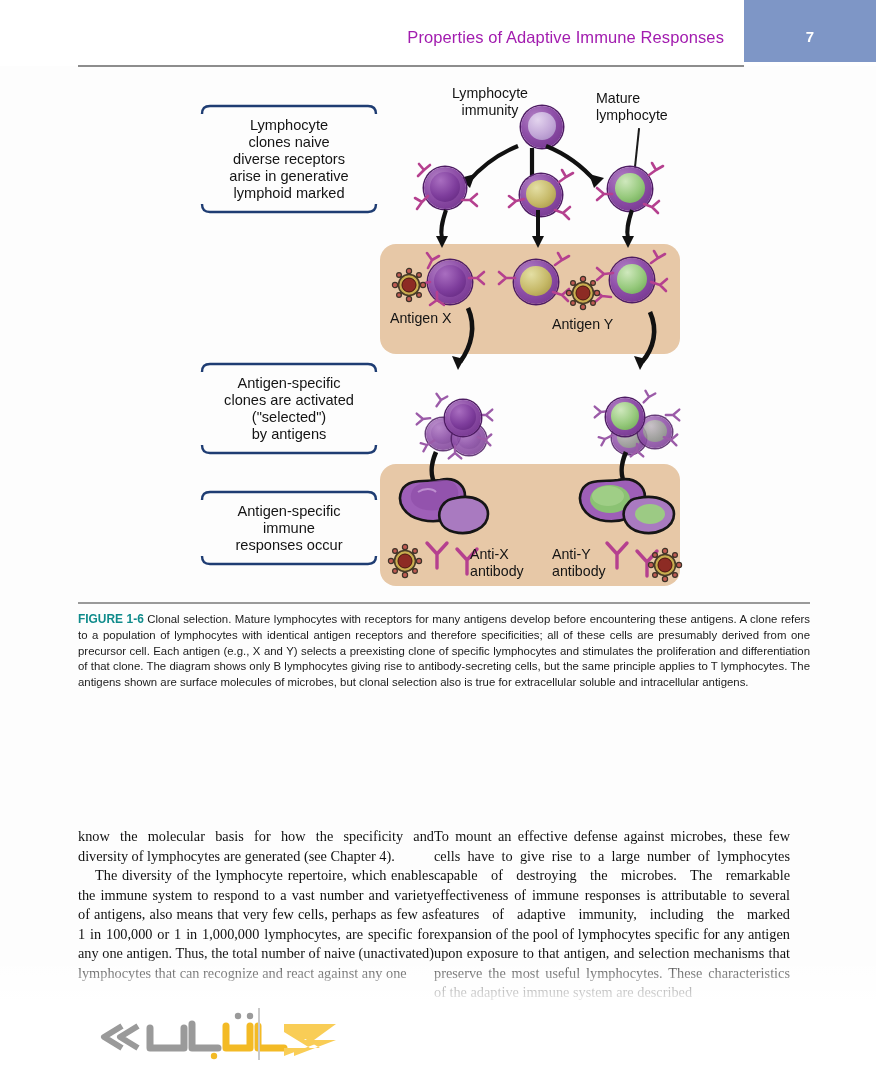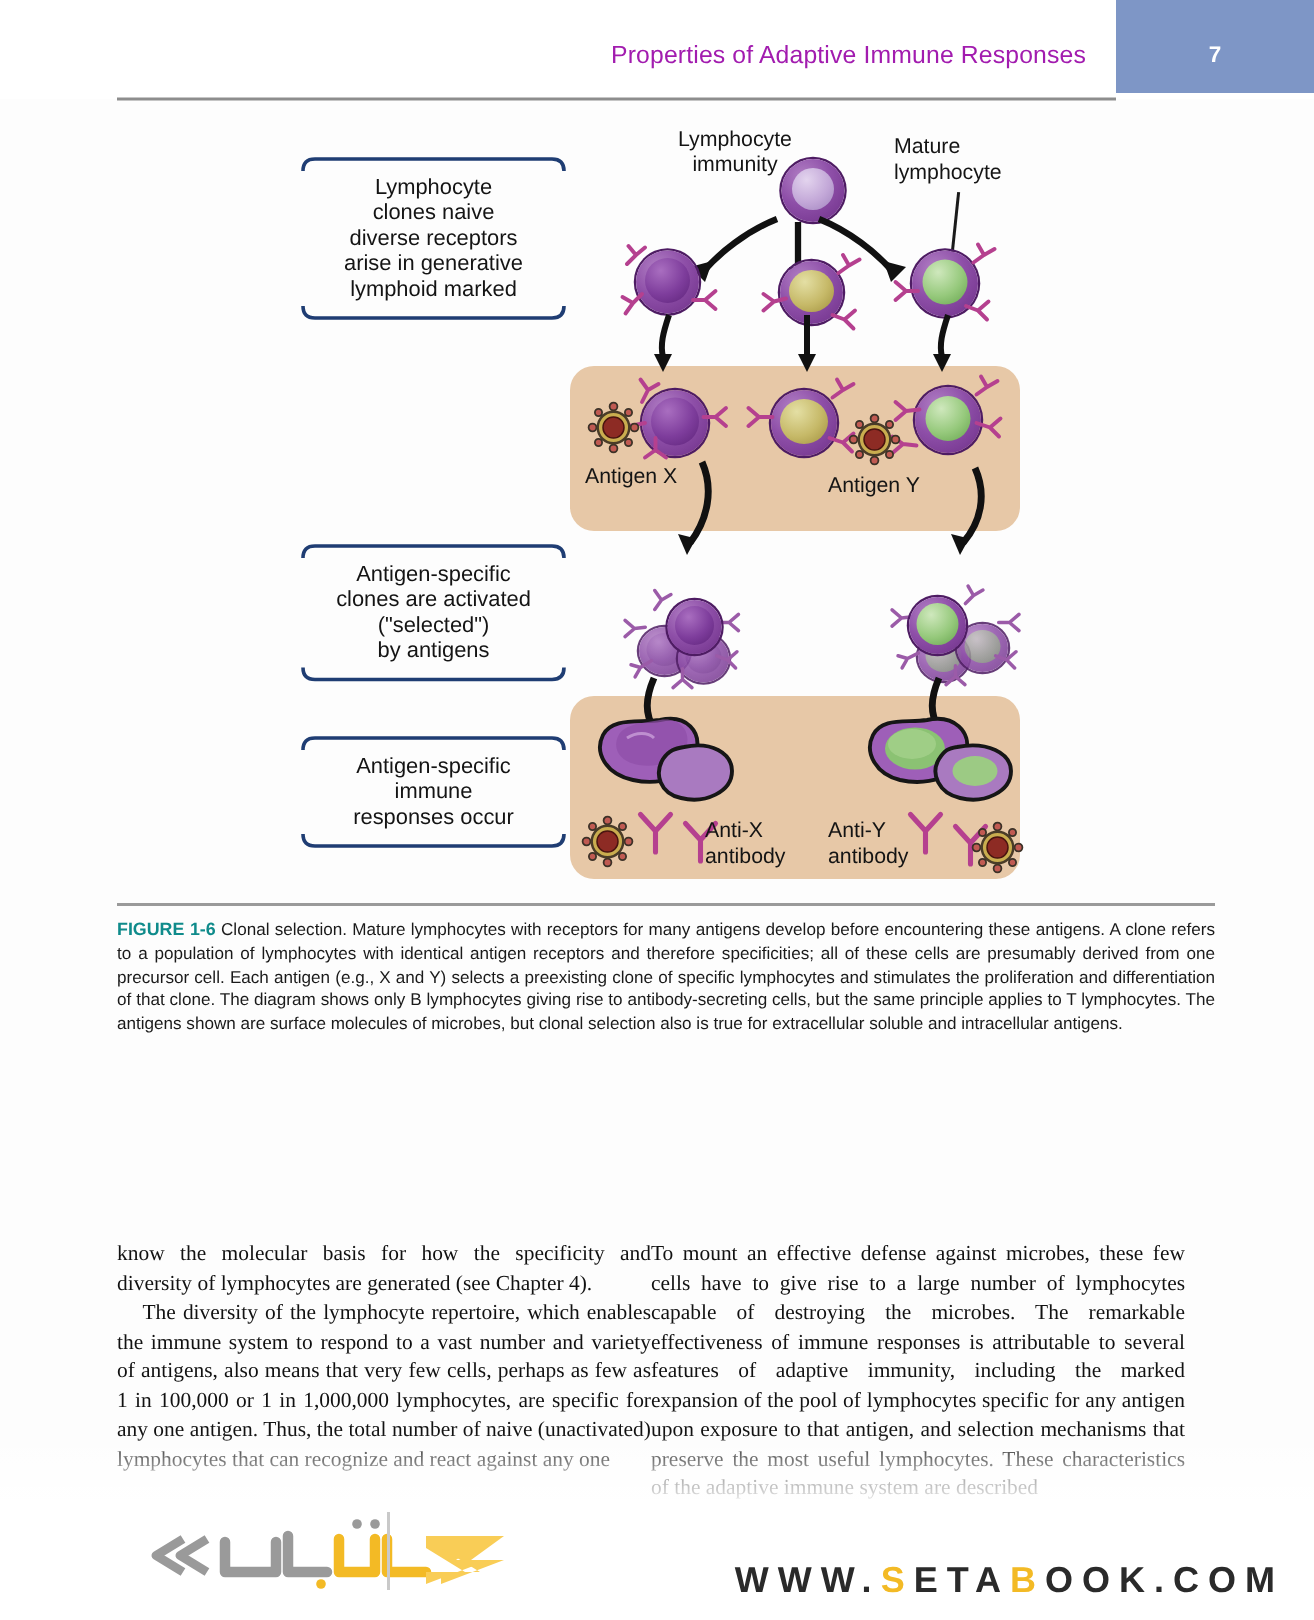--- a/index.html
+++ b/index.html
@@ -754,16 +754,15 @@
       <circle cx="150" cy="10" r="3.2" fill="#9a9a9a"></circle>
       <circle cx="162" cy="10" r="3.2" fill="#9a9a9a"></circle>
       <circle cx="126" cy="50" r="3.2" fill="#f3ba25"></circle>
 
       <g fill="#f9cd56">
         <polygon points="196,18 238,18 216,34 238,34 196,50 196,42 222,42 196,26"></polygon>
         <polygon points="206,18 248,18 226,34 248,34 206,50 206,42 232,42 206,26"></polygon>
       </g>
     </svg>
     <div id="footer-divider"></div>
-    <div id="footer-url"><span>WWW.</span><span class="hl">S</span><span>ETA</span><span class="hl">B</span><span>OOK.COM</span></div>
   </div>
 
 </div>
 
 </body></html>

